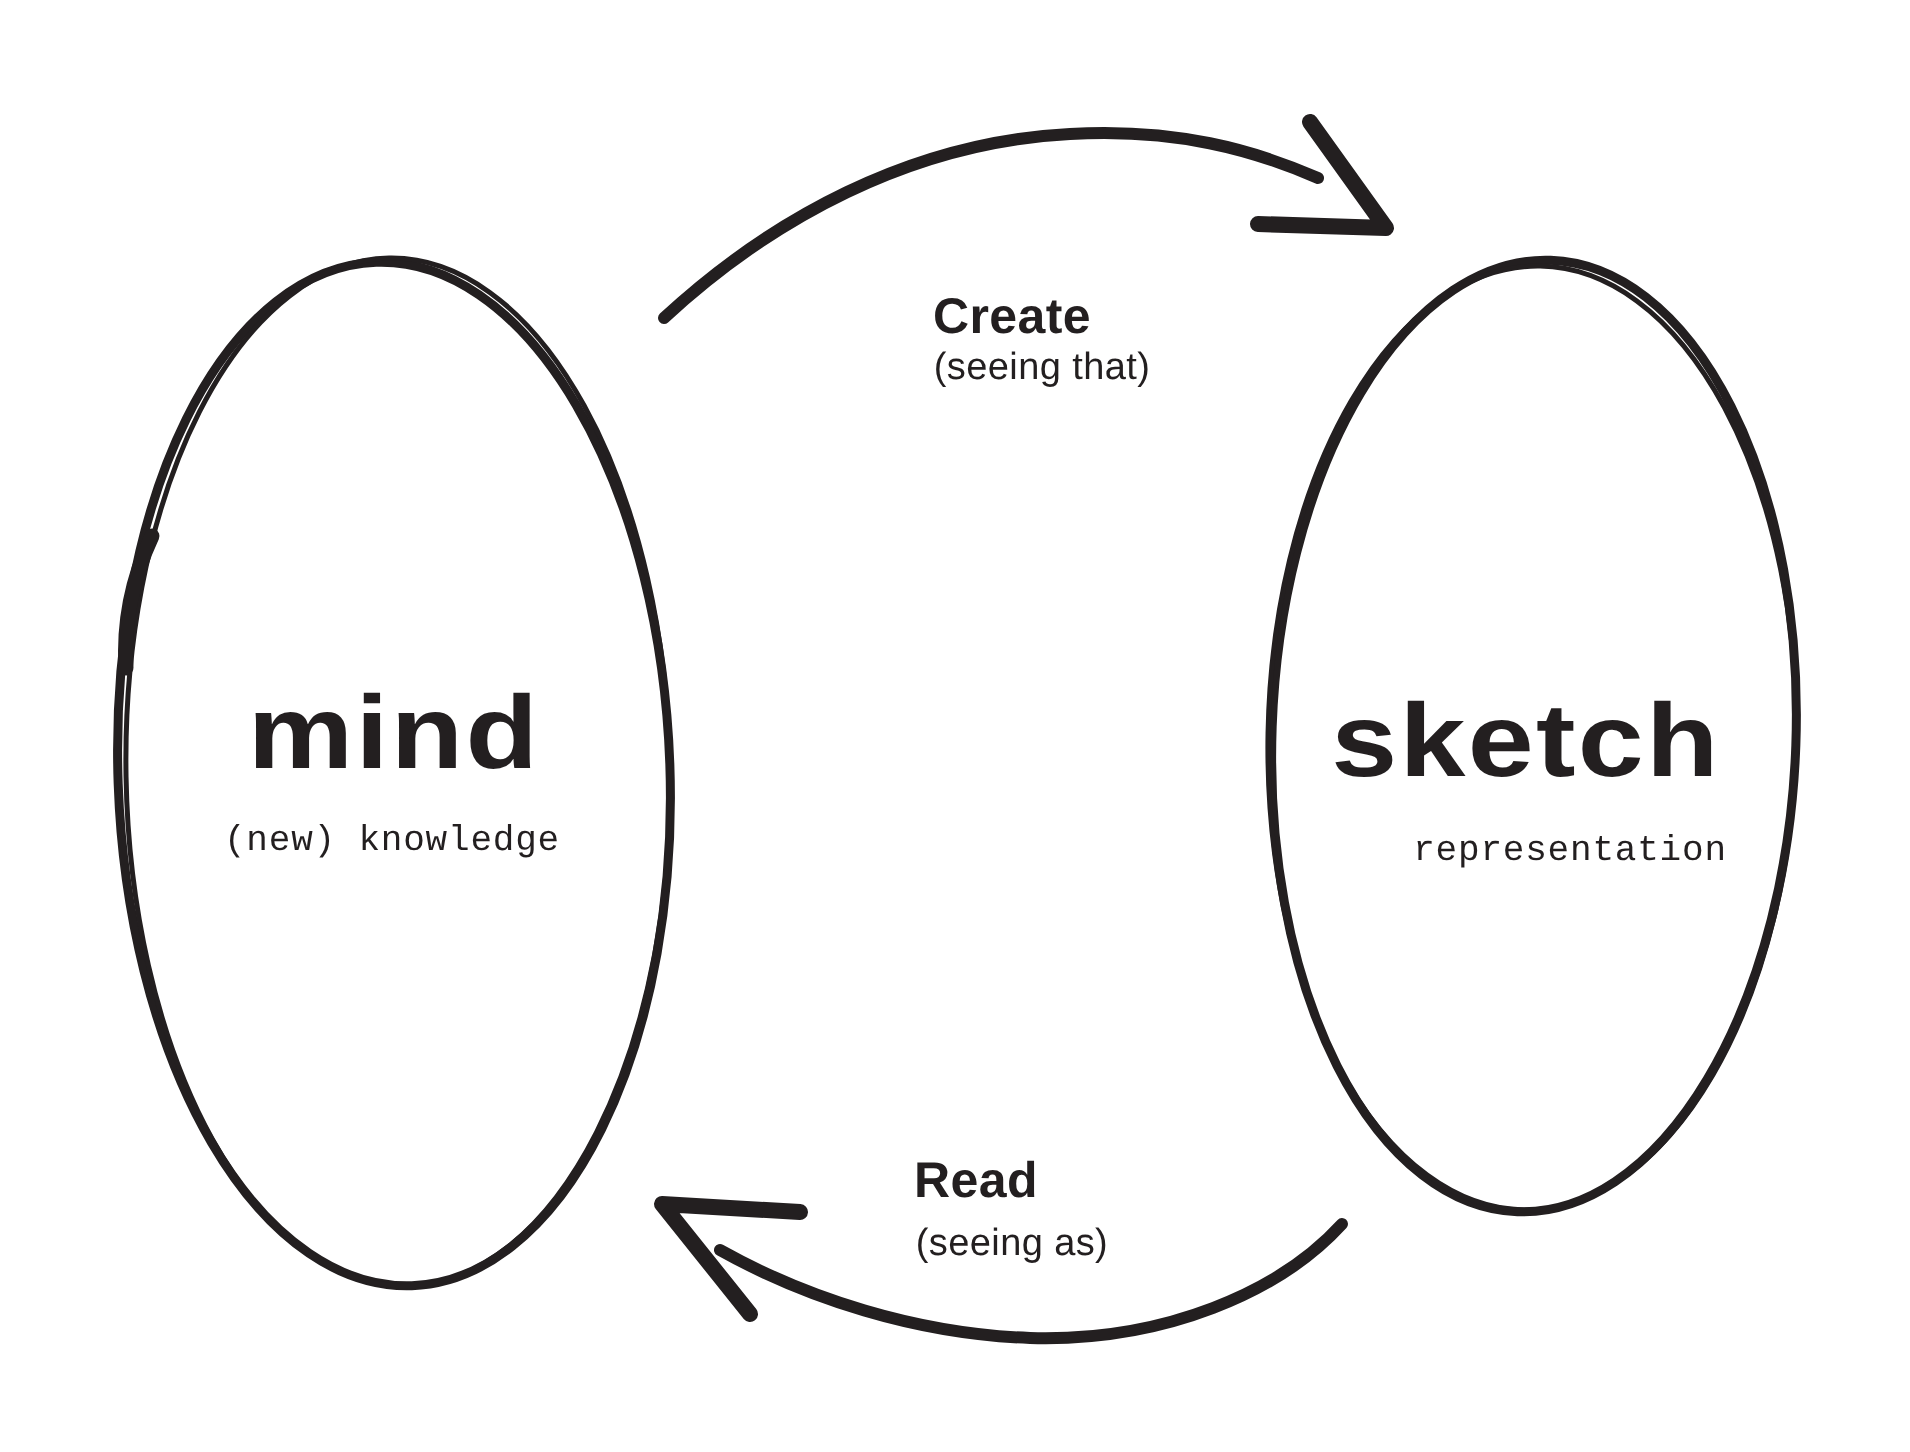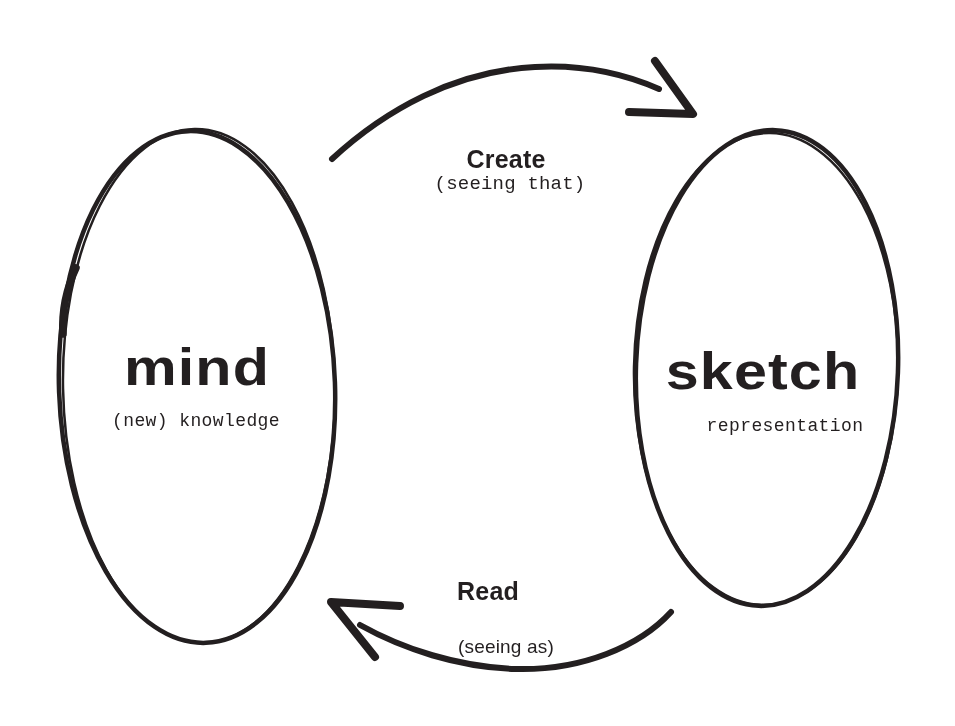--- a/index.html
+++ b/index.html
@@ -79,18 +79,18 @@
     </g>
   </svg>
 
   <div class="txt node-label" style="left:197px; top:367px;">mind</div>
   <div class="txt node-sublabel" style="left:196px; top:421px;">(new) knowledge</div>
 
   <div class="txt node-label" style="left:763px; top:371px;">sketch</div>
   <div class="txt node-sublabel" style="left:765px; top:426px;margin-left:20px;">representation</div>
 
   <div class="txt edge-label" style="left:506px; top:159px;">Create</div>
-  <div class="txt edge-sublabel" style="left:510px; top:184px;font-family:Liberation Mono, monospace;">(seeing that)</div>
+  <div class="txt edge-sublabel" style="left:521px; top:184px;">(seeing that)</div>
 
   <div class="txt edge-label" style="left:488px; top:591px;">Read</div>
-  <div class="txt edge-sublabel" style="left:506px; top:646px;">(seeing as)</div>
+  <div class="txt edge-sublabel" style="left:506px; top:622px;">(seeing as)</div>
 
 </div>
 
 </body></html>

